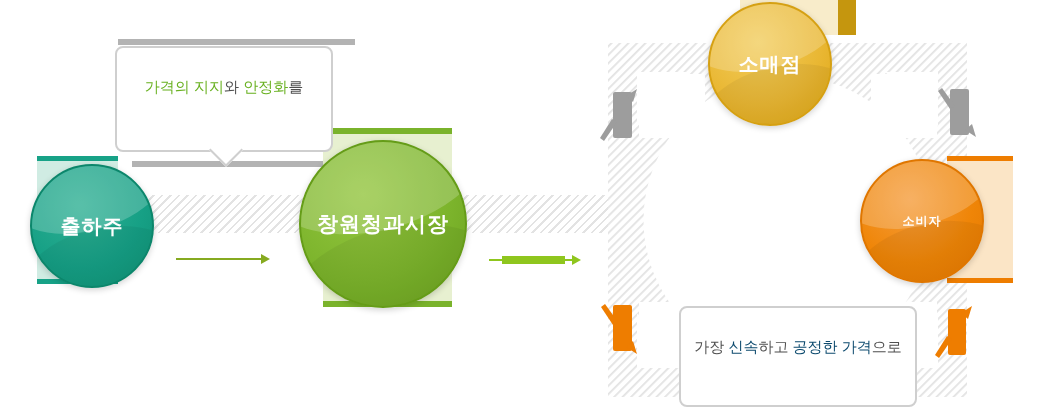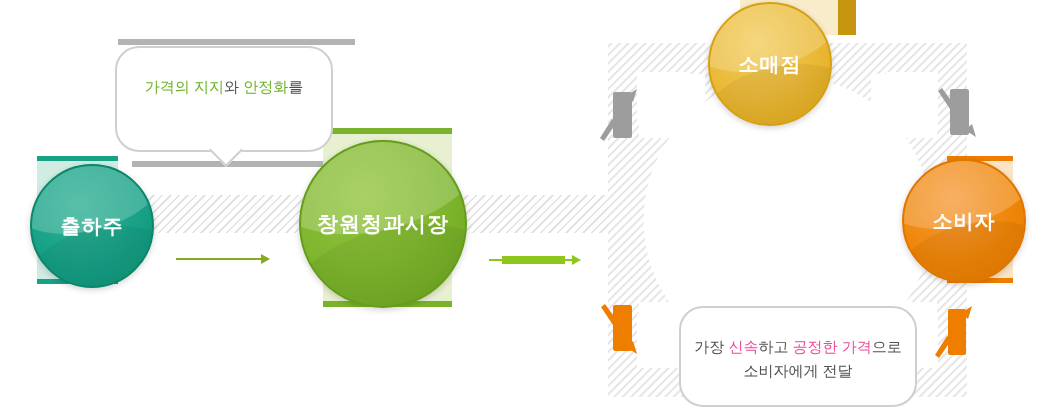--- a/index.html
+++ b/index.html
@@ -29,26 +29,26 @@
     content:"";position:absolute;width:150%;height:100%;right:-35%;bottom:-52%;
     border-radius:50%;background:rgba(0,0,0,.05);transform:rotate(-14deg);
   }
   .circle span{position:relative;z-index:2;}
   .c-teal  {background:radial-gradient(circle at 40% 33%,#2fb094 0%,#16a085 58%,#0f8f74 100%);border:2px solid #0c866b;text-align:center;}
   .c-green {background:radial-gradient(circle at 38% 32%,#94c63f 0%,#7cb42c 58%,#699f1d 100%);border:2px solid #659c18;}
   .c-amber {background:radial-gradient(circle at 40% 32%,#f2cd5e 0%,#e9b733 58%,#dda411 100%);border:2px solid #d5a013;}
   .c-orange{background:radial-gradient(circle at 40% 32%,#f59d3c 0%,#ef8507 58%,#e27700 100%);border:2px solid #df7600;}
   
   .bubble{
-    position:absolute;background:#fff;border:2px solid #cfcfcf;border-radius:24px;
+    position:absolute;background:#fff;border:2px solid #cfcfcf;border-radius:8px;
     color:#4f4f4f;text-align:center;z-index:6;
   }
   .bubble .ln{display:block;}
   .hl-green{color:#69b121;}
-  .hl-orange{color:#ec4899;}
+  .hl-orange{color:#0c4a6e;}
   .tail{
     position:absolute;width:22px;height:22px;background:#fff;transform:rotate(45deg);
     border-right:2px solid #cfcfcf;border-bottom:2px solid #cfcfcf;z-index:7;
   }
   .graybar{position:absolute;background:#b3b3b3;z-index:1;}
   .z1{z-index:1}.z2{z-index:2}.z3{z-index:3}
 </style>
 </head>
 <body>
 
@@ -137,22 +137,21 @@
     <div style="position:absolute;right:0;top:0;width:18px;height:100%;background:#c5960e;"></div>
   </div>
   <div class="circle c-amber z3" style="left:708px;top:2px;width:120px;height:120px;font-size:20px;">
     <span>소매점</span>
   </div>
 
   <div class="panel z2" style="left:947px;top:156px;width:66px;height:127px;background:#fbe5c6;">
     <div class="bar" style="top:0;height:5px;background:#ee7d00;"></div>
     <div class="bar" style="bottom:0;height:5px;background:#ee7d00;"></div>
   </div>
-  <div class="circle c-orange z3" style="left:902px;top:159px;width:120px;height:120px;font-size:20px;">
+  <div class="circle c-orange z3" style="left:860px;top:159px;width:120px;height:120px;font-size:12px;">
     <span>소비자</span>
   </div>
 
   <div class="bubble" style="left:679px;top:306px;width:238px;height:101px;font-size:15px;line-height:24px;padding-top:27px;box-sizing:border-box;">
     <span class="ln"><span>가장 </span><span class="hl-orange">신속</span><span>하고 </span><span class="hl-orange">공정한 가격</span><span>으로</span></span>
-    <span class="ln">소비자에게 전달</span>
   </div>
 
 </div>
 
 </body></html>

